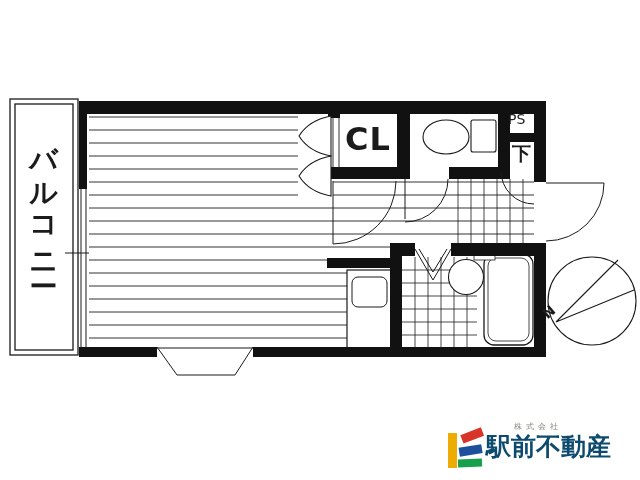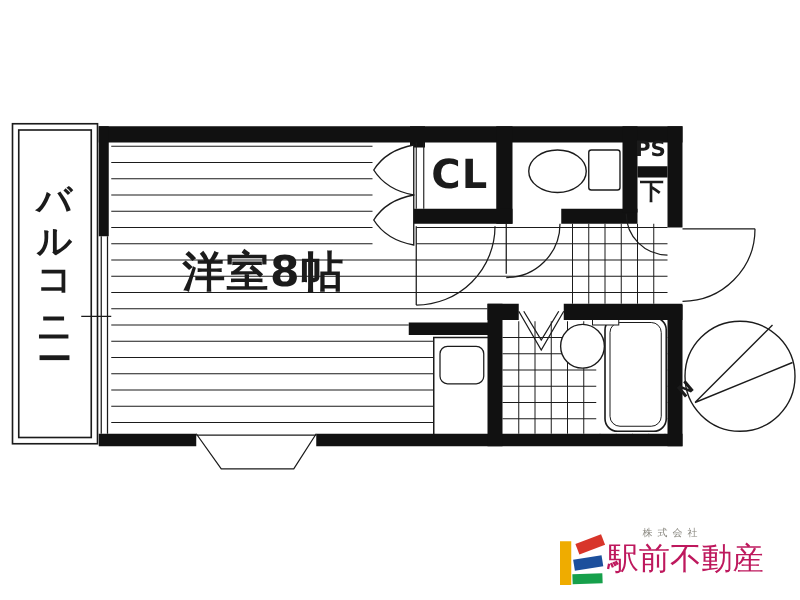--- a/index.html
+++ b/index.html
@@ -9,25 +9,25 @@
   }
   #plan-svg{position:absolute;left:0;top:0;}
   .lbl{position:absolute;white-space:nowrap;line-height:1;color:#1b1b1b;}
   .lbl-balcony{
     left:29px;top:128px;height:215px;
     writing-mode:vertical-rl;text-orientation:upright;
     font-size:28px;font-weight:bold;letter-spacing:4px;
   }
   .lbl-room{left:146px;top:201px;font-size:34px;font-weight:bold;letter-spacing:1px;}
   .lbl-cl{left:345px;top:123px;font-size:32px;font-weight:bold;letter-spacing:1px;}
-  .lbl-ps{left:508px;top:112px;font-size:17px;font-weight:bold;}
+  .lbl-ps{left:508px;top:112px;font-size:14px;font-weight:normal;}
   .lbl-shoe{left:512px;top:144px;font-size:19px;font-weight:bold;}
   .lbl-north{left:543px;top:305px;font-size:14px;font-weight:bold;transform:rotate(-40deg);}
   .lbl-co-prefix{left:514px;top:423px;font-size:8px;letter-spacing:4px;color:#8a8880;}
-  .lbl-co-name{left:486px;top:434px;font-size:25px;font-weight:normal;color:#be185d;letter-spacing:0px;}
+  .lbl-co-name{left:486px;top:434px;font-size:25px;font-weight:bold;color:#0c4a6e;letter-spacing:0px;}
 </style>
 </head>
 <body>
 
 <div id="stage">
 
   <svg id="plan-svg" width="640" height="480" viewBox="0 0 640 480">
 
     <g fill="none" stroke="#1b1b1b" stroke-width="1.3">
       <rect x="10" y="99" width="68" height="256"></rect>
@@ -119,21 +119,20 @@
 
     <g stroke="none">
       <rect x="448" y="433" width="9" height="35" fill="#efac00"></rect>
       <rect x="461" y="431" width="22" height="9" transform="rotate(-21 472 435)" fill="#d8352a"></rect>
       <rect x="459" y="446" width="23" height="9" transform="rotate(-9 470 450)" fill="#1c4f9c"></rect>
       <rect x="458" y="459" width="24" height="8" transform="rotate(-2 470 463)" fill="#16a04b"></rect>
     </g>
   </svg>
 
   <div class="lbl lbl-balcony">バルコニー</div>
-  <div class="lbl lbl-room">洋室8帖</div>
   <div class="lbl lbl-cl">CL</div>
   <div class="lbl lbl-ps">PS</div>
   <div class="lbl lbl-shoe">下</div>
   <div class="lbl lbl-north">N</div>
   <div class="lbl lbl-co-prefix">株式会社</div>
   <div class="lbl lbl-co-name">駅前不動産</div>
 
 </div>
 
 </body></html>

